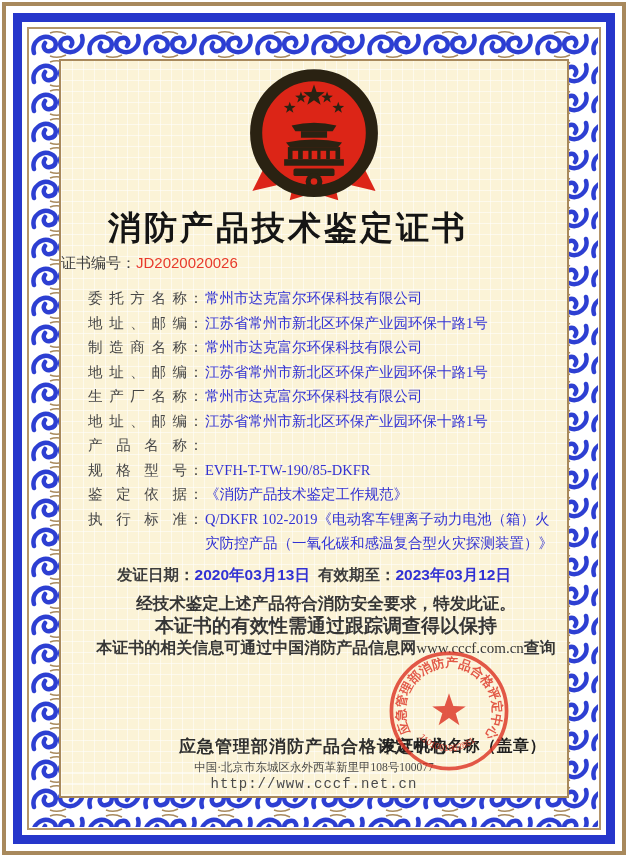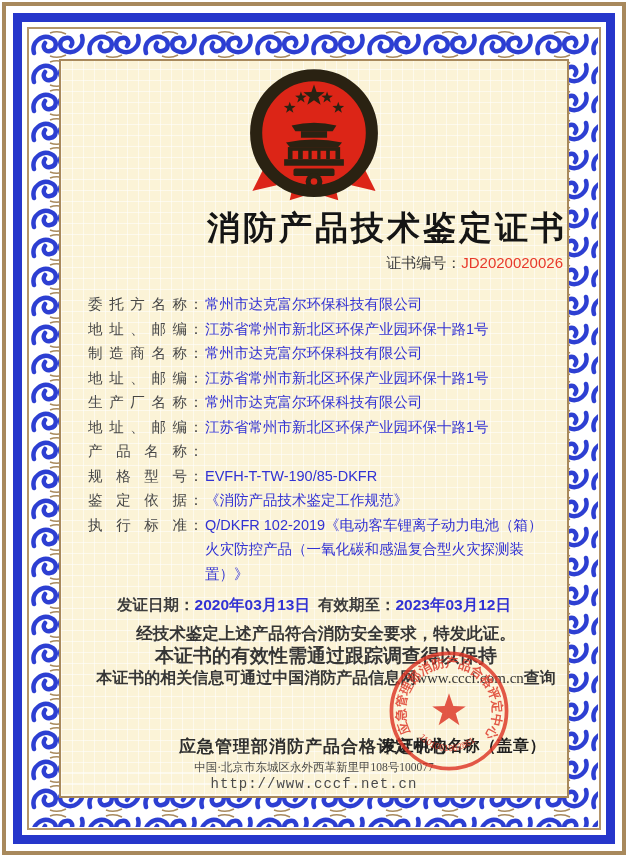--- a/index.html
+++ b/index.html
@@ -18,26 +18,26 @@
     position:absolute; inset:59px;
     border:2px solid #a8895c;
     background-color:#fbf3d7;
     background-image:
       repeating-linear-gradient(0deg,  rgba(255,255,255,0.55) 0 1.5px, transparent 1.5px 11px),
       repeating-linear-gradient(90deg, rgba(255,255,255,0.55) 0 1.5px, transparent 1.5px 11px);
     overflow:hidden;
   }
 
   .emblem-wrap { text-align:center; margin-top:3px; height:140px; }
-  .title { margin-top:2px; text-align:right; font-size:33px; font-weight:bold;
-           letter-spacing:3px; color:#151515; }
-  .certno { margin-top:3px; text-align:right; padding-right:4px; font-size:15px; color:#3d3d3d; }
+  .title { margin-top:2px; text-align:left; font-size:33px; font-weight:bold;
+           letter-spacing:3px; color:#151515;margin-left:47px; }
+  .certno { margin-top:3px; text-align:left; padding-right:4px; font-size:15px; color:#3d3d3d; }
   .certno .val { color:#e8392b; }
 
-  .fields { margin-top:7px; padding:12px 12px 0 27px; }
+  .fields { margin-top:7px; padding:6px 12px 0 27px;font-family:Liberation Serif, serif; }
   .frow { display:flex; font-size:14.5px; line-height:24.5px; }
   .flabel { flex:none; width:99px; color:#474747; text-align:justify; text-align-last:justify; }
   .fcolon { flex:none; width:18px; color:#474747; text-align:center; }
   .fvalue { flex:1; color:#3232d4; }
 
   .dates { margin-top:9px; text-align:center; font-size:15.5px; font-weight:600; color:#3d3d3d; }
   .dates .val { color:#3232d4; }
   .dates .lab2 { margin-left:8px; }
 
   .statements { margin-top:6px; text-align:center; font-weight:bold; color:#363636;padding-left:24px; }

